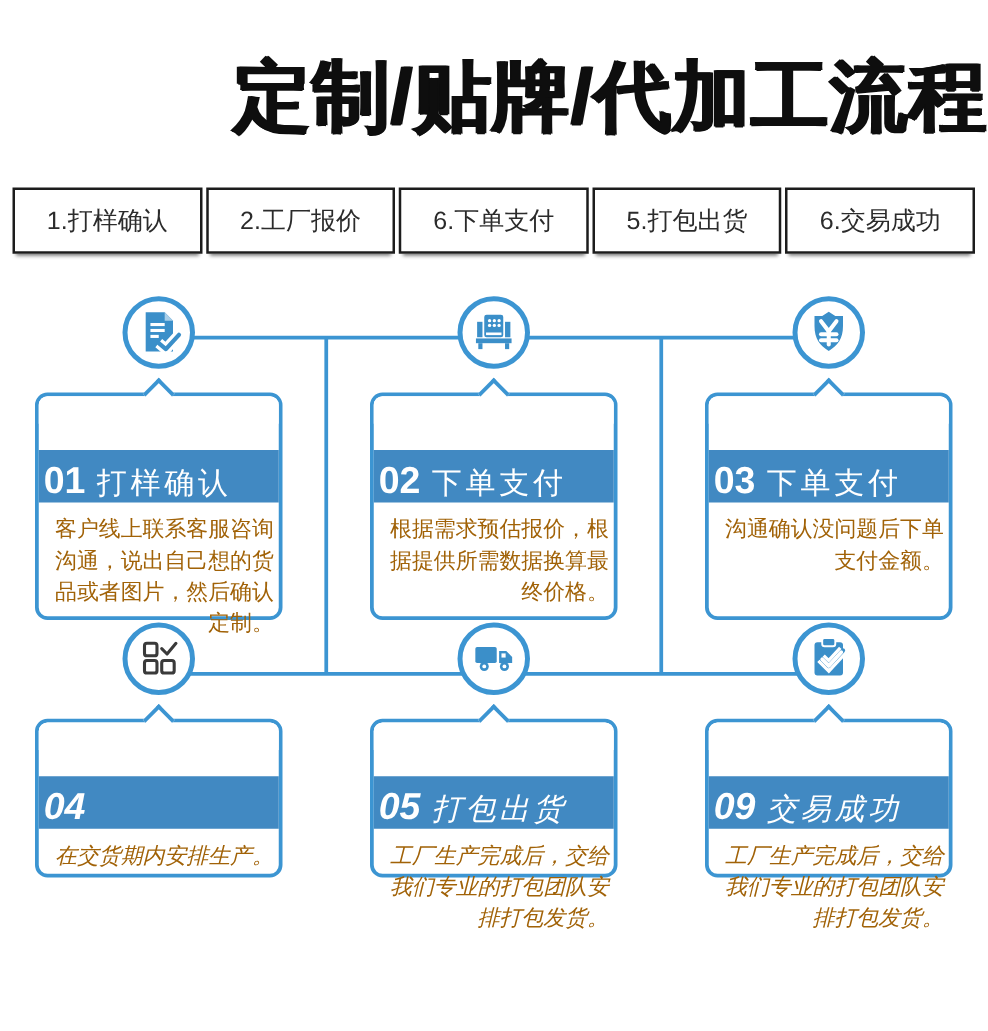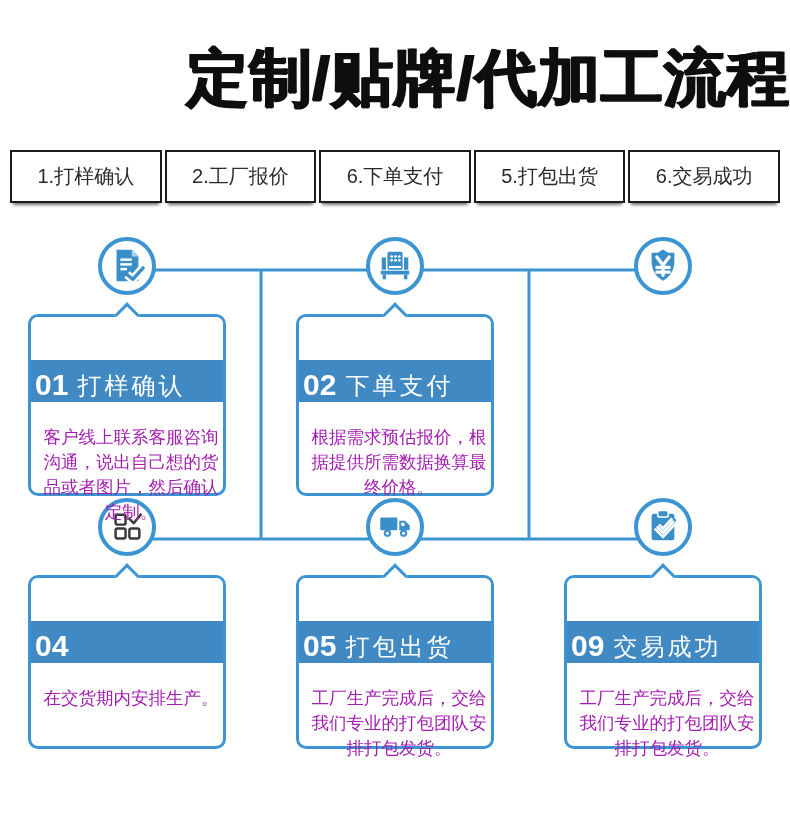--- a/index.html
+++ b/index.html
@@ -40,39 +40,39 @@
     background:#fff; display:flex; align-items:center; justify-content:center;
     flex:0 0 auto;
   }
   .icon-circle svg { display:block; }
 
   .card {
     position:relative; margin-top:19px; width:198px; height:182px;
     border:3px solid #3c95d2; border-radius:10px; background:#fff;
     overflow:visible;
   }
-  .row2 .card { height:174px; }
+  .row2 .card { height:127px;font-style:italic; }
 
   .notch {
     position:absolute; top:-11px; left:calc(50% - 9px);
     width:18px; height:18px; background:#fff;
     border-top:3px solid #3c95d2; border-left:3px solid #3c95d2;
     transform:rotate(45deg); z-index:2;
   }
 
   .card-strip { height:22px; border-radius:7px 7px 0 0; background:#fff; }
   .card-header {
     height:42px; background:#4189c2; color:#fff;
     display:flex; align-items:flex-end; padding-left:4px; overflow:hidden;margin-top:21px;
   }
   .card-num { font-size:30px; font-weight:700; margin-right:9px; }
   .card-title { font-size:24px; font-weight:400; letter-spacing:3px; white-space:nowrap; }
   .card-body {
-    padding:23px 4px 0 12px; font-size:17.5px; line-height:25px; color:#a21caf;
-    text-align:center;
+    padding:9px 4px 0 12px; font-size:17.5px; line-height:25px; color:#a16207;
+    text-align:right;
   }
 </style>
 </head>
 <body>
 
 <div class="page">
 
   <h1 class="title">定制/贴牌/代加工流程</h1>
 
   <div class="steps-bar">
@@ -153,20 +153,29 @@
           <svg width="38" height="38" viewBox="0 0 40 40">
             <path d="M20 2.5l5.5 3.5H32v8.5c0 10.5-4.5 16.5-12 21-7.5-4.5-12-10.5-12-21V6h6.5z" fill="#3b8fc9"></path>
             <g stroke="#fff" stroke-width="3.4" fill="none" stroke-linecap="round">
               <path d="M13.5 10.5L20 19l6.5-8.5"></path>
               <path d="M20 19v11"></path>
               <path d="M13.5 21.5h13"></path>
               <path d="M13.5 26.5h13"></path>
             </g>
           </svg>
         </div>
+        <div class="card">
+          <div class="notch"></div>
+          <div class="card-strip"></div>
+          <div class="card-header">
+            <span class="card-num">03</span>
+            <span class="card-title">下单支付</span>
+          </div>
+          <div class="card-body">沟通确认没问题后下单支付金额。</div>
+        </div>
       </div>
 
       <div class="cell row2">
         <div class="icon-circle">
           <svg width="38" height="38" viewBox="0 0 40 40">
             <g stroke="#3a3a3a" stroke-width="2.6" fill="none" stroke-linejoin="round">
               <rect x="8" y="7" width="10.5" height="10.5" rx="2"></rect>
               <rect x="8" y="21.5" width="10.5" height="10.5" rx="2"></rect>
               <rect x="22.5" y="21.5" width="10.5" height="10.5" rx="2"></rect>
               <path d="M22.5 11.5l4.5 4.5 7.5-9" stroke-linecap="round"></path>

